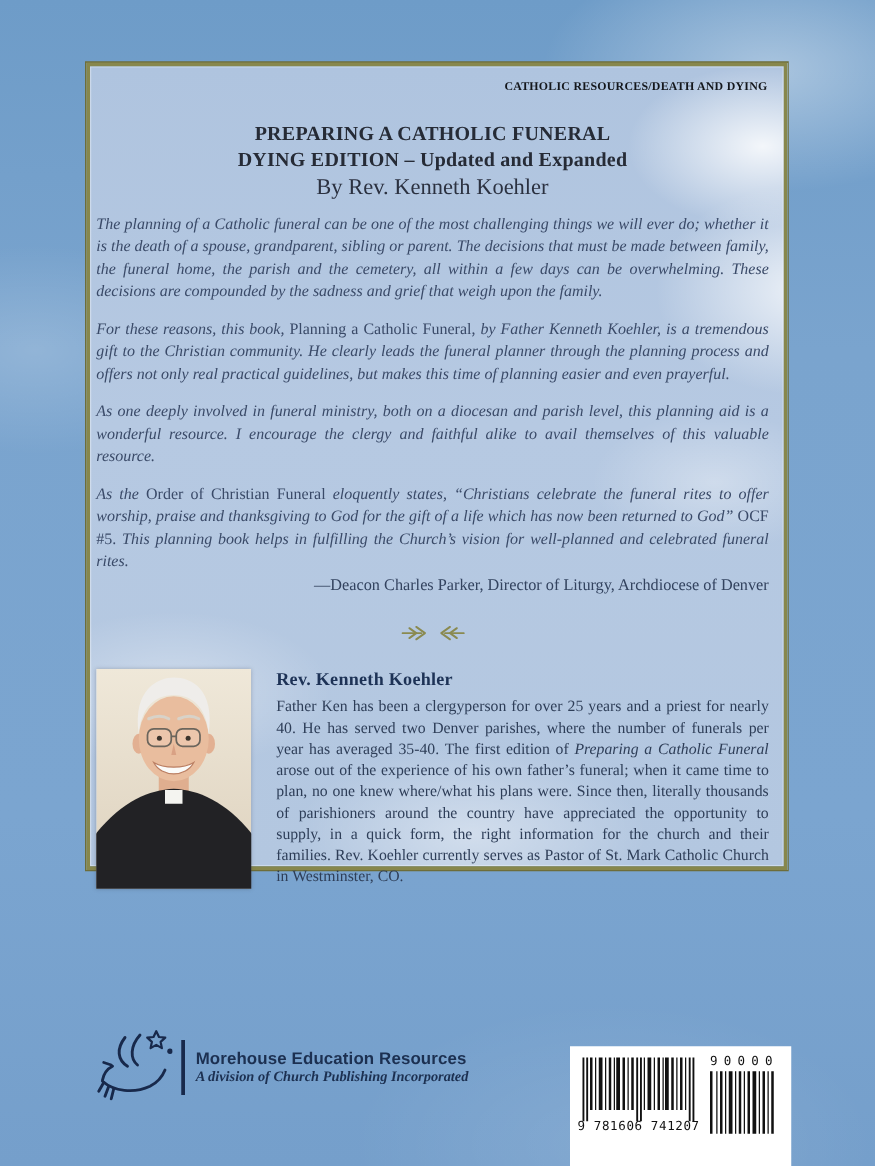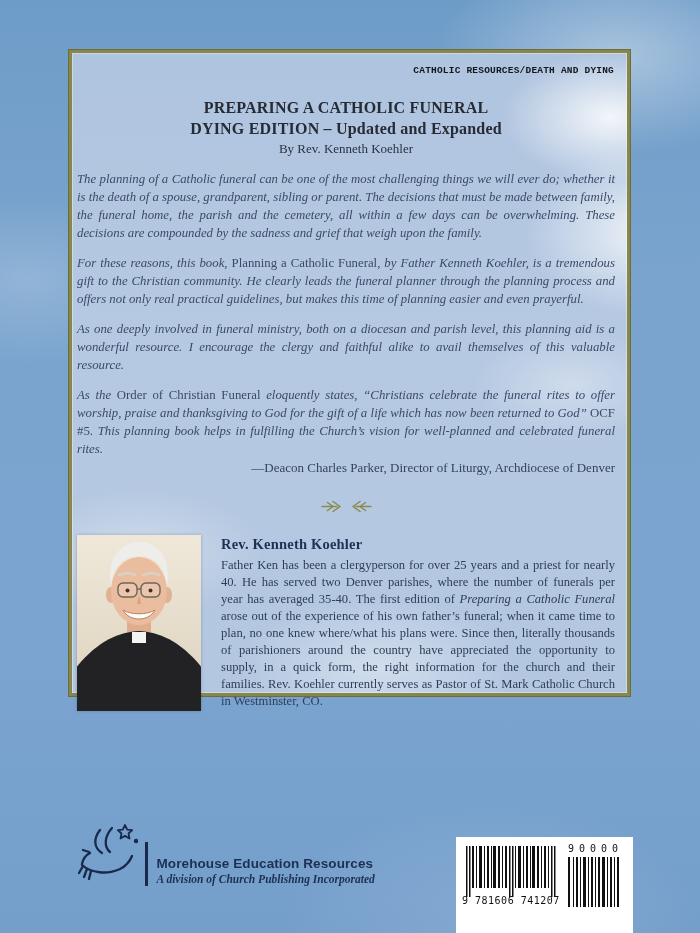--- a/index.html
+++ b/index.html
@@ -19,27 +19,27 @@
     background:
       radial-gradient(150px 90px at 97% 10%, rgba(255,255,255,.85), rgba(255,255,255,0) 72%),
       radial-gradient(170px 120px at 103% 28%, rgba(255,255,255,.75), rgba(255,255,255,0) 70%),
       radial-gradient(140px 80px at 90% 52%, rgba(255,255,255,.35), rgba(255,255,255,0) 70%),
       radial-gradient(180px 90px at 12% 78%, rgba(255,255,255,.35), rgba(255,255,255,0) 70%),
       radial-gradient(200px 100px at 55% 96%, rgba(255,255,255,.40), rgba(255,255,255,0) 70%),
       linear-gradient(180deg,#afc4df 0%, #b6c9e2 45%, #b3c7e0 100%);
   }
   .category-tag{
     position:absolute;top:12px;right:13px;
-    font-family:Liberation Mono, monospace;font-weight:bold;
+    font-family:Liberation Serif, serif;font-weight:bold;
     font-size:9.5px;letter-spacing:.2px;color:#14171c;
   }
   .content{padding:44px 12px 0 5px;}
   .title-block{text-align:center;color:#262b36;}
   .title-line{font-weight:bold;font-size:16px;line-height:21px;letter-spacing:.2px;}
-  .byline{font-size:13px;line-height:20px;color:#2b3140;}
+  .byline{font-size:18px;line-height:20px;color:#2b3140;}
   .para{
     font-style:italic;font-size:12.8px;line-height:18px;color:#3a4a68;
     text-align:justify;margin:12px 0 0 0;
   }
   .para.first{margin-top:11px;}
   .para .rm{font-style:normal;}
   .para .it{font-style:italic;margin-top:20px;}
   .attribution{
     font-style:normal;font-size:13px;line-height:18px;color:#33435f;
     text-align:right;margin-top:1px;
@@ -47,21 +47,21 @@
   .ornament-row{display:flex;justify-content:center;gap:9px;margin-top:23px;}
   .ornament-row svg{display:block;}
   .author-row{display:flex;margin-top:22px;}
   .author-photo{width:124px;height:176px;flex:0 0 auto;box-shadow:0 0 3px rgba(60,70,90,.35);}
   .author-photo svg{display:block;}
   .author-text{margin-left:20px;flex:1;}
   .author-heading{font-weight:bold;font-size:14.5px;line-height:19px;color:#1d3256;letter-spacing:.2px;}
   .author-bio{font-size:12.6px;line-height:17px;color:#2e3e58;text-align:justify;margin-top:3px;}
   .author-bio .it{font-style:italic;}
   .author-bio .rm{font-style:normal;}
-  .publisher-block{position:absolute;left:76px;top:820px;display:flex;align-items:flex-end;}
+  .publisher-block{position:absolute;left:76px;top:820px;display:flex;align-items:center;}
   .publisher-sep{width:2.5px;height:44px;background:#18294b;margin:0 9px 0 7px;}
   .publisher-name{
     font-family:"Liberation Sans",sans-serif;font-weight:bold;
     font-size:13.5px;line-height:16px;color:#1c3051;letter-spacing:.1px;
   }
   .publisher-tagline{
     font-family:Liberation Serif, serif;font-style:italic;font-weight:bold;
     font-size:11.5px;line-height:14px;color:#1c3051;
   }
   .barcode-box{position:absolute;left:456px;top:837px;width:177px;height:96px;background:#fff;}

